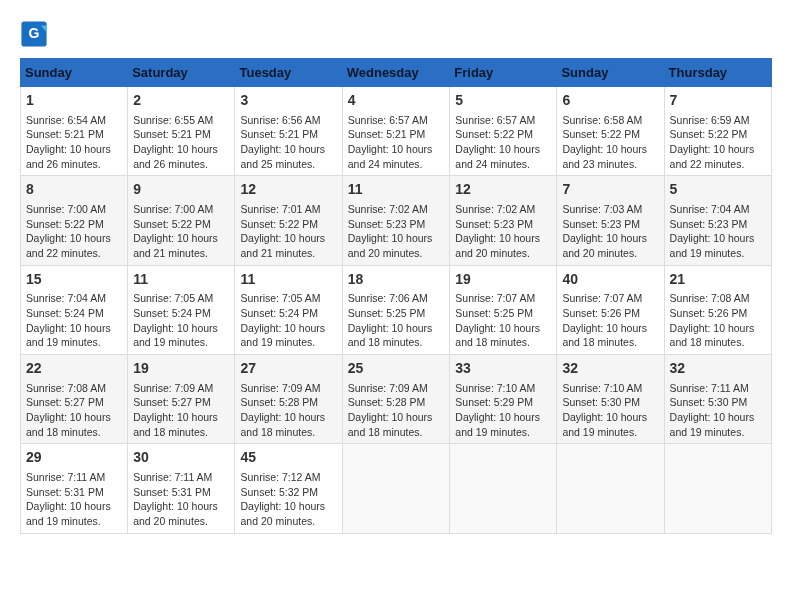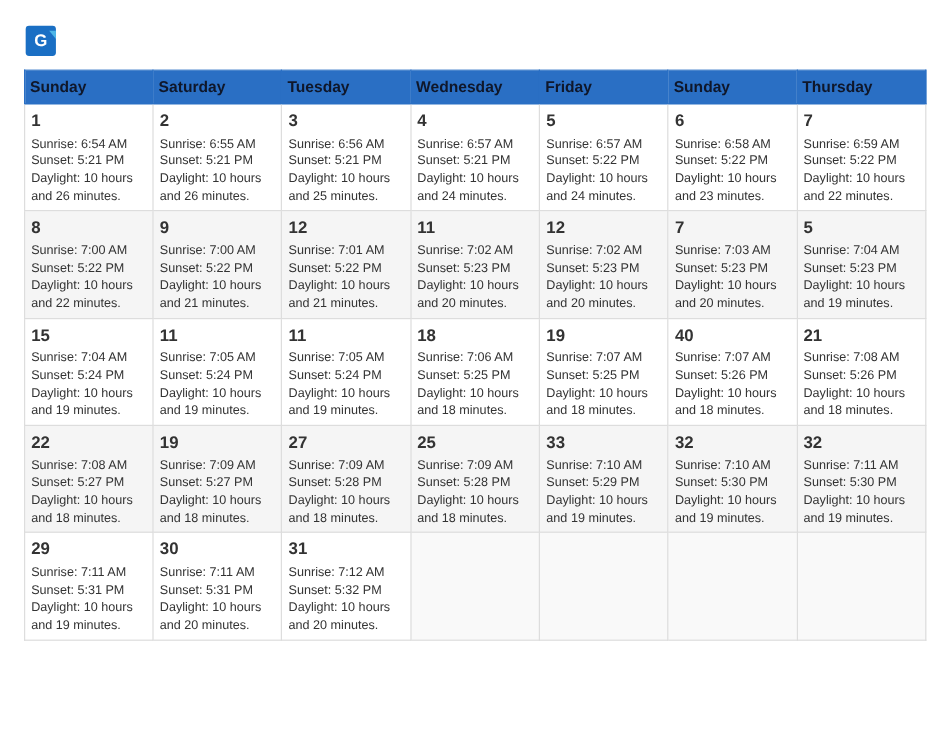--- a/index.html
+++ b/index.html
@@ -155,20 +155,20 @@
         <td><span class="day-num">19</span><span>Sunrise: 7:09 AM<br>Sunset: 5:27 PM<br>Daylight: 10 hours and 18 minutes.</span></td>
         <td><span class="day-num">27</span><span>Sunrise: 7:09 AM<br>Sunset: 5:28 PM<br>Daylight: 10 hours and 18 minutes.</span></td>
         <td><span class="day-num">25</span><span>Sunrise: 7:09 AM<br>Sunset: 5:28 PM<br>Daylight: 10 hours and 18 minutes.</span></td>
         <td><span class="day-num">33</span><span>Sunrise: 7:10 AM<br>Sunset: 5:29 PM<br>Daylight: 10 hours and 19 minutes.</span></td>
         <td><span class="day-num">32</span><span>Sunrise: 7:10 AM<br>Sunset: 5:30 PM<br>Daylight: 10 hours and 19 minutes.</span></td>
         <td><span class="day-num">32</span><span>Sunrise: 7:11 AM<br>Sunset: 5:30 PM<br>Daylight: 10 hours and 19 minutes.</span></td>
       </tr>
       <tr>
         <td><span class="day-num">29</span><span>Sunrise: 7:11 AM<br>Sunset: 5:31 PM<br>Daylight: 10 hours and 19 minutes.</span></td>
         <td><span class="day-num">30</span><span>Sunrise: 7:11 AM<br>Sunset: 5:31 PM<br>Daylight: 10 hours and 20 minutes.</span></td>
-        <td><span class="day-num">31</span><span>Sunrise: 7:12 AM<br>Sunset: 5:32 PM<br>Daylight: 10 hours and 20 minutes.</span></td>
+        <td><span class="day-num">45</span><span>Sunrise: 7:12 AM<br>Sunset: 5:32 PM<br>Daylight: 10 hours and 20 minutes.</span></td>
         <td class="empty-cell"></td>
         <td class="empty-cell"></td>
         <td class="empty-cell"></td>
         <td class="empty-cell"></td>
       </tr>
     </tbody>
 </table>
 
 </body></html>

